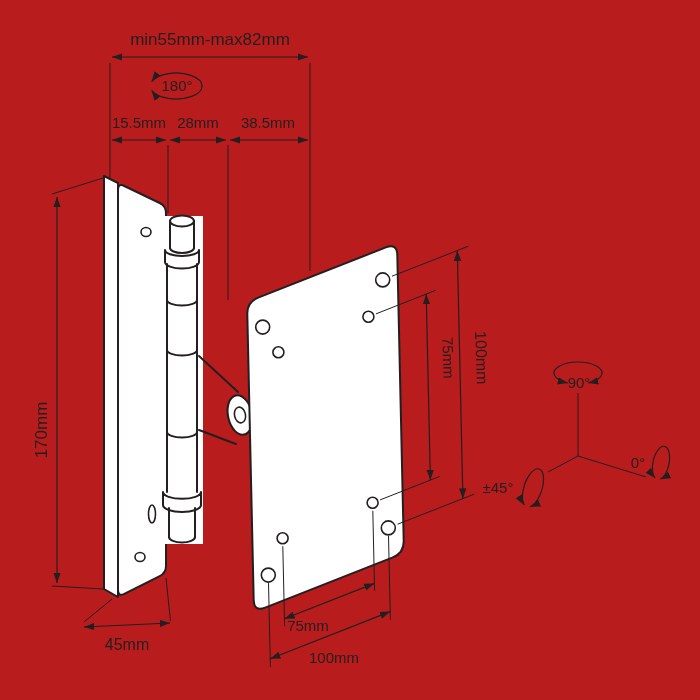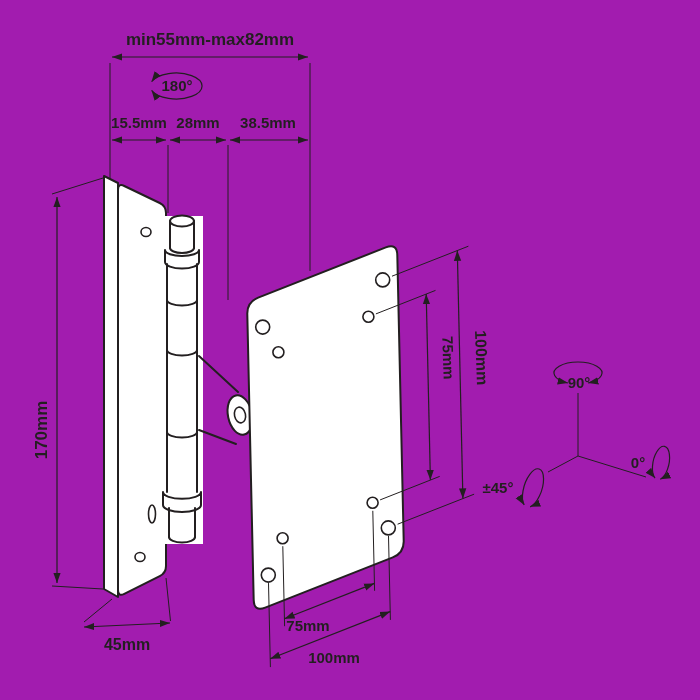--- a/index.html
+++ b/index.html
@@ -1,20 +1,19 @@
 <!DOCTYPE html>
 <html><head>
 <meta charset="utf-8">
 <style>
   html,body{margin:0;padding:0;background:#ffffff;}
   .stage{
-    position:relative;width:700px;height:700px;background:#a21caf;
+    position:relative;width:700px;height:700px;background:#b91c1c;
     font-family:"Liberation Sans","DejaVu Sans",sans-serif;
     overflow:hidden;
-    font-weight:bold;
   }
   svg{display:block}
   svg text{
     fill:#231f20;
     font-family:"Liberation Sans","DejaVu Sans",sans-serif;
   }
   .t17{font-size:17px}
   .t16{font-size:16px}
   .t15{font-size:15px}
   .outline{stroke:#231f20;stroke-width:2;fill:none;stroke-linecap:round;stroke-linejoin:round}

